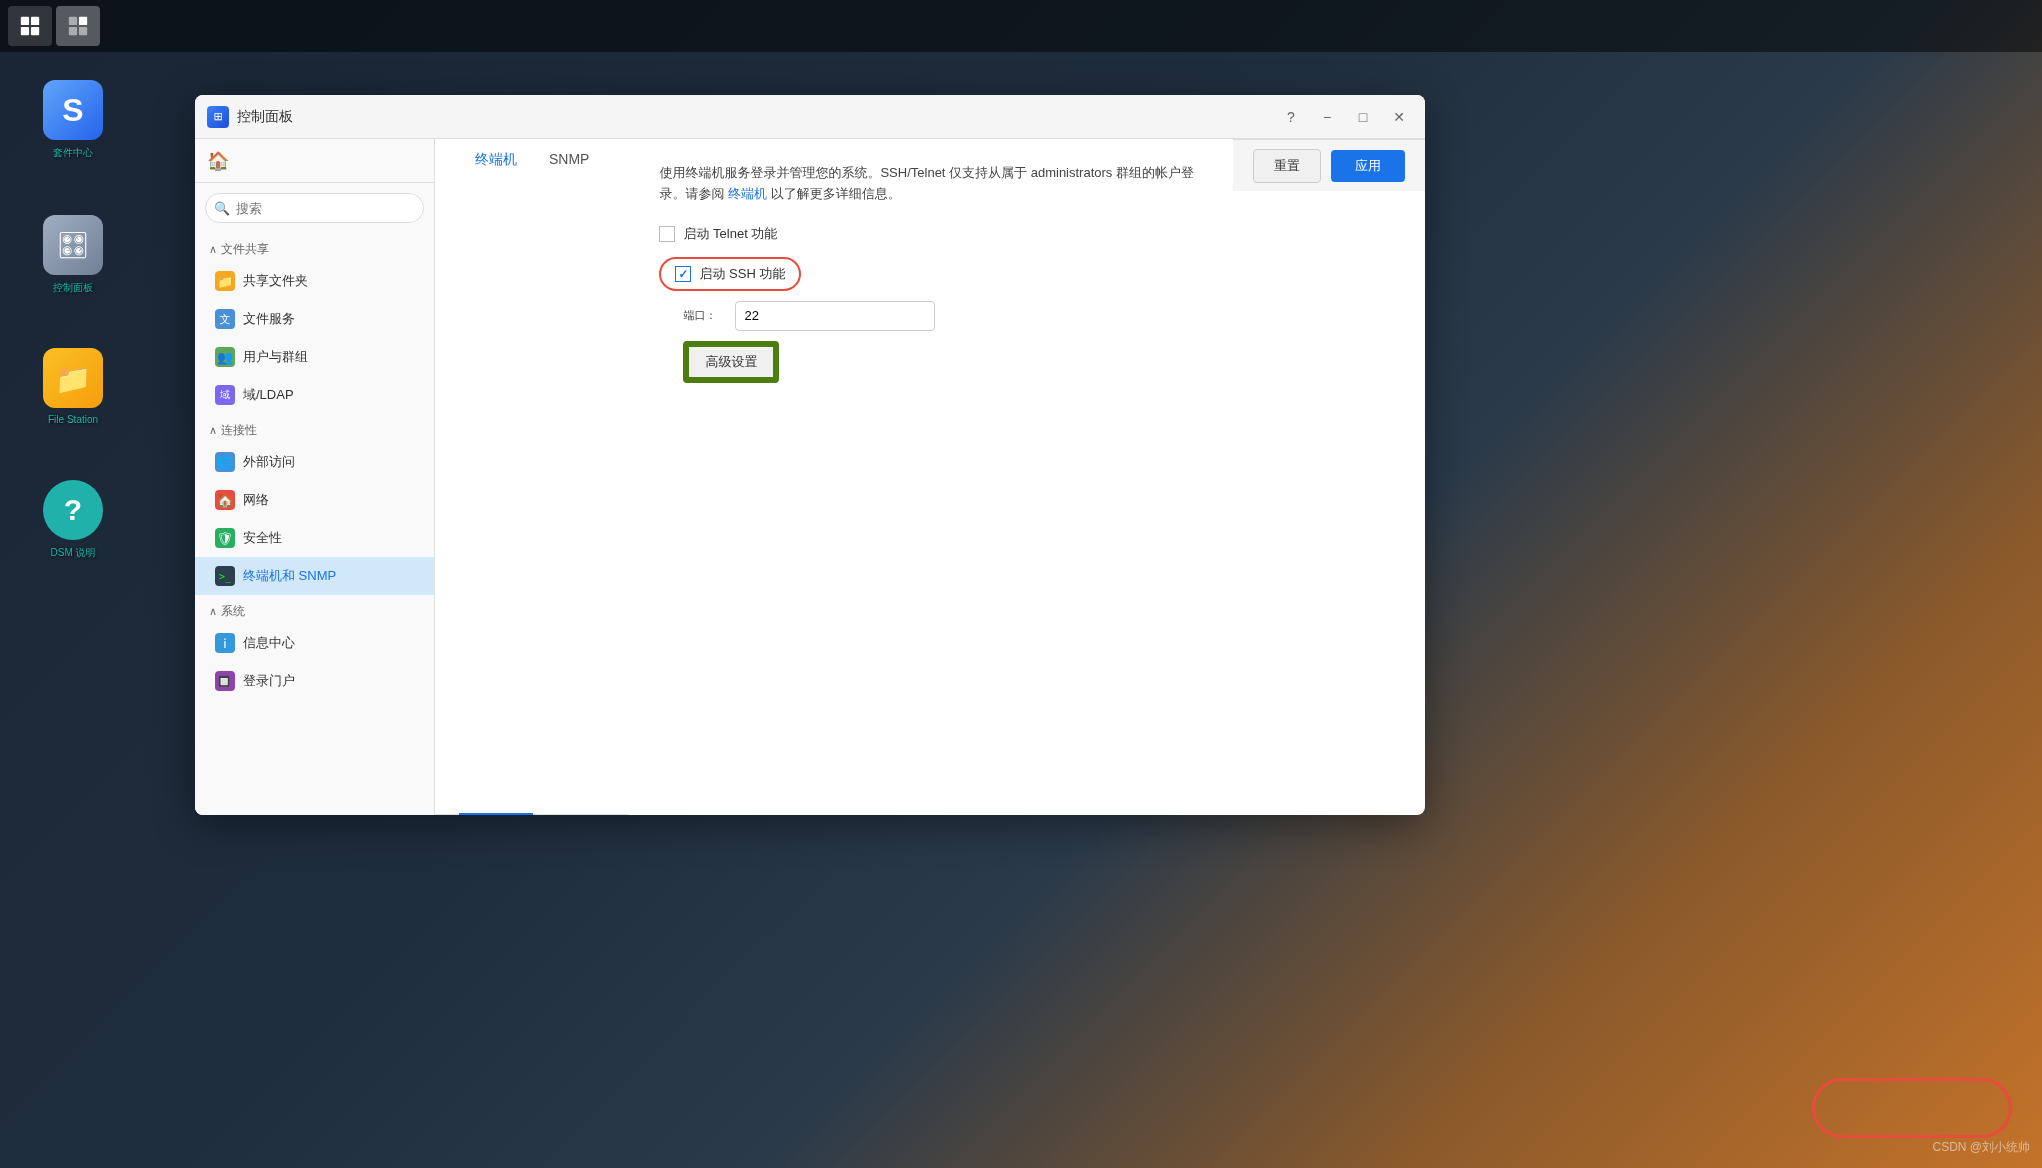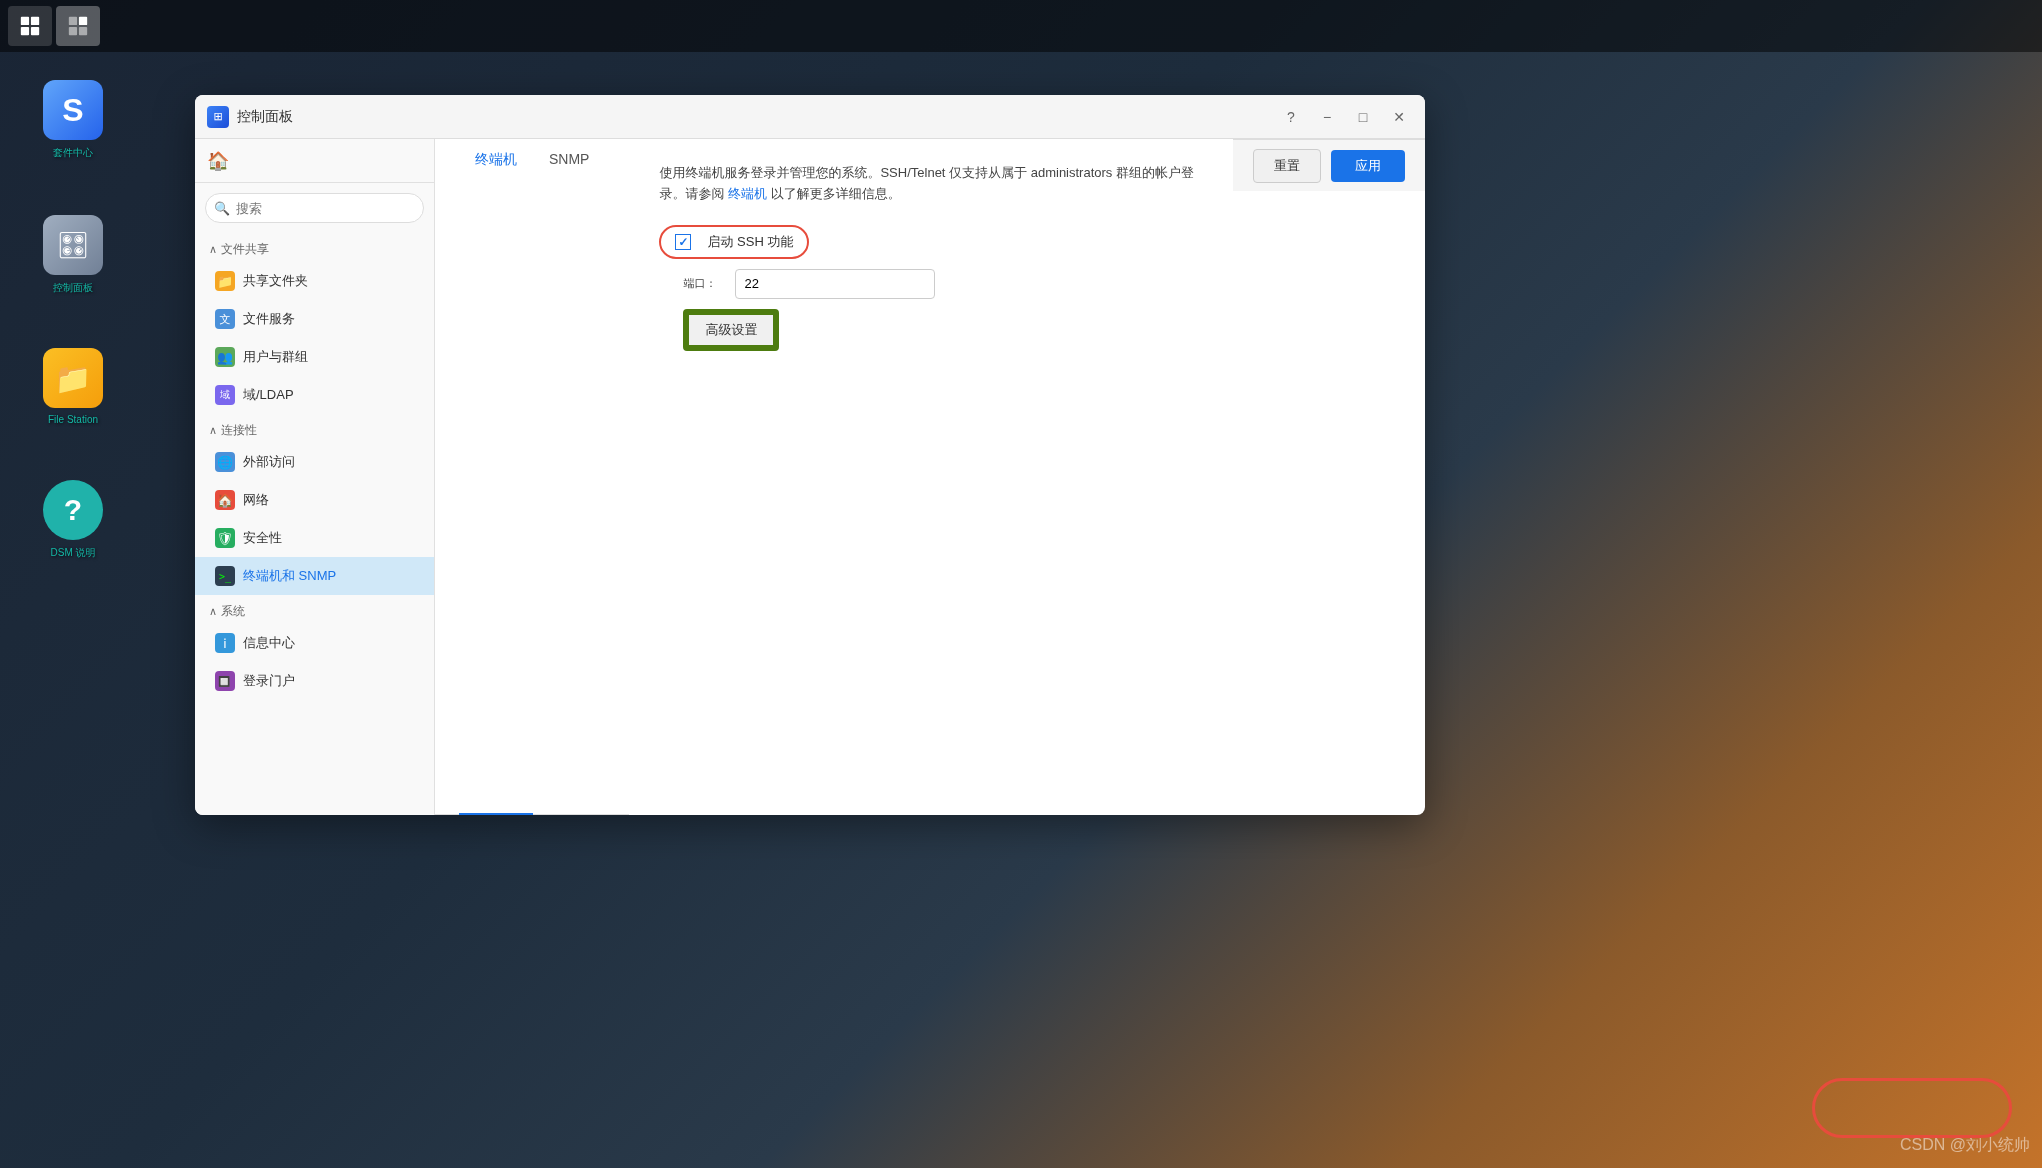--- a/index.html
+++ b/index.html
@@ -294,21 +294,21 @@
     }
     .option-label {
       font-size: 13px;
       color: #333;
     }
 
     
     .ssh-highlight {
       display: inline-flex;
       align-items: center;
-      gap: 16px;
+      gap: 8px;
       padding: 6px 14px;
       border: 2px solid #e74c3c;
       border-radius: 20px;
     }
 
     .port-row {
       display: flex;
       align-items: center;
       gap: 12px;
       margin-left: 24px;
@@ -396,21 +396,21 @@
       border-radius: 30px;
       pointer-events: none;
       z-index: 200;
     }
 
     
     .watermark {
       position: absolute;
       bottom: 12px;
       right: 12px;
-      font-size: 16px;
+      font-size: 12px;
       color: rgba(255,255,255,0.5);
       margin-top: 32px;
     }
 
     
     .icon-folder { background: #f5a623; }
     .icon-file-service { background: #4a90d9; }
     .icon-user-group { background: #5ba85a; }
 
     .chevron { font-size: 11px; color: #666; }
@@ -557,20 +557,24 @@
       </div>
 
       <div class="content-area">
         <div class="description-text">
           <span>使用终端机服务登录并管理您的系统。SSH/Telnet 仅支持从属于 administrators 群组的帐户登录。请参阅</span>
           <a href="#">终端机</a>
           <span> 以了解更多详细信息。</span>
         </div>
 
         
+        <div class="option-row">
+          <div class="checkbox"></div>
+          <span class="option-label">启动 Telnet 功能</span>
+        </div>
 
         
         <div class="option-row" style="margin-bottom: 10px;">
           <div class="ssh-highlight">
             <div class="checkbox checked"></div>
             <span class="option-label">启动 SSH 功能</span>
           </div>
         </div>
 
         

